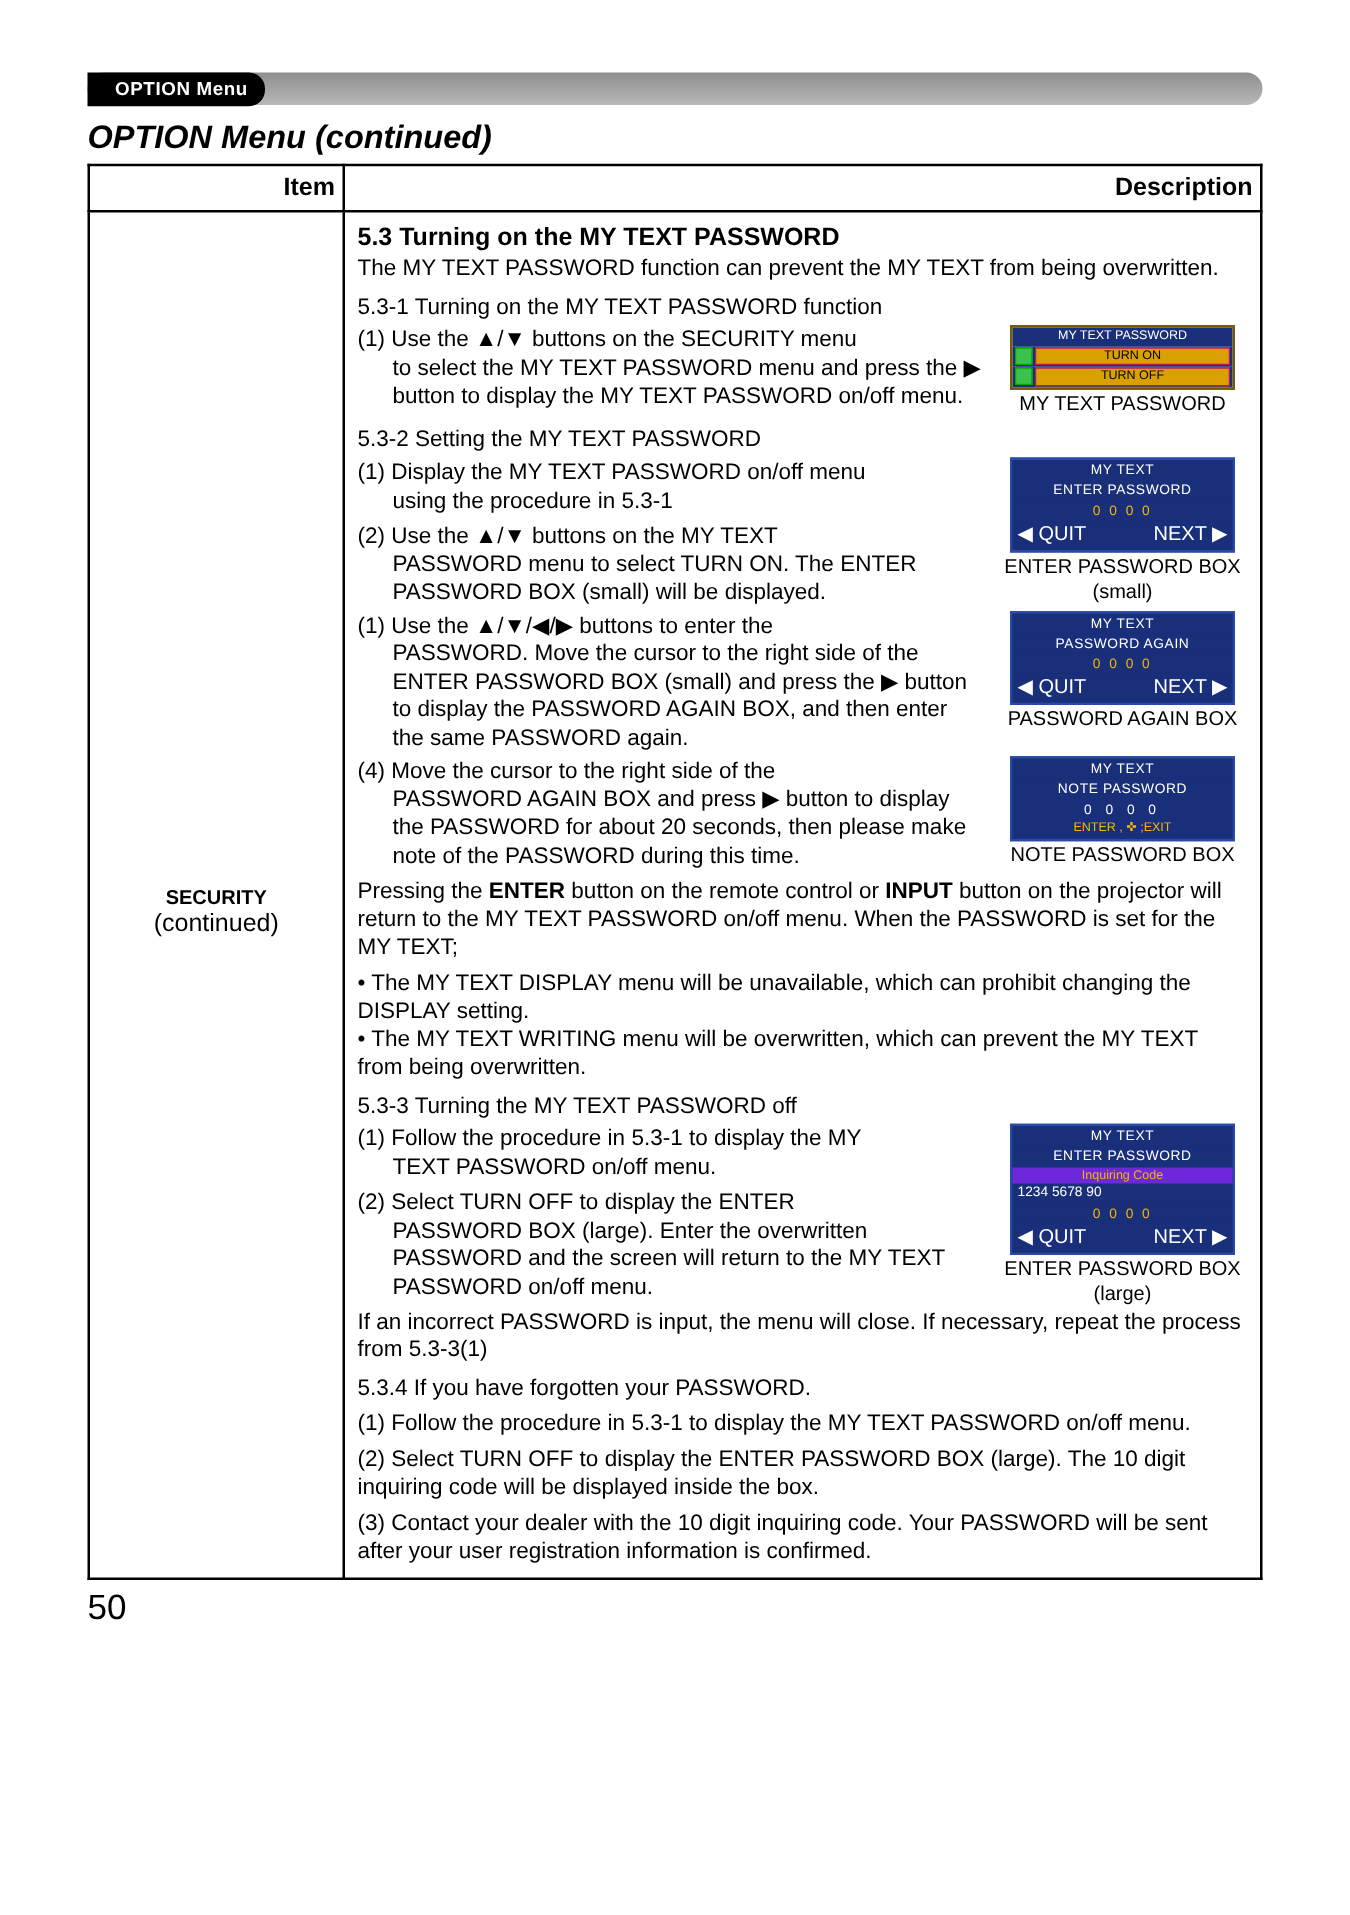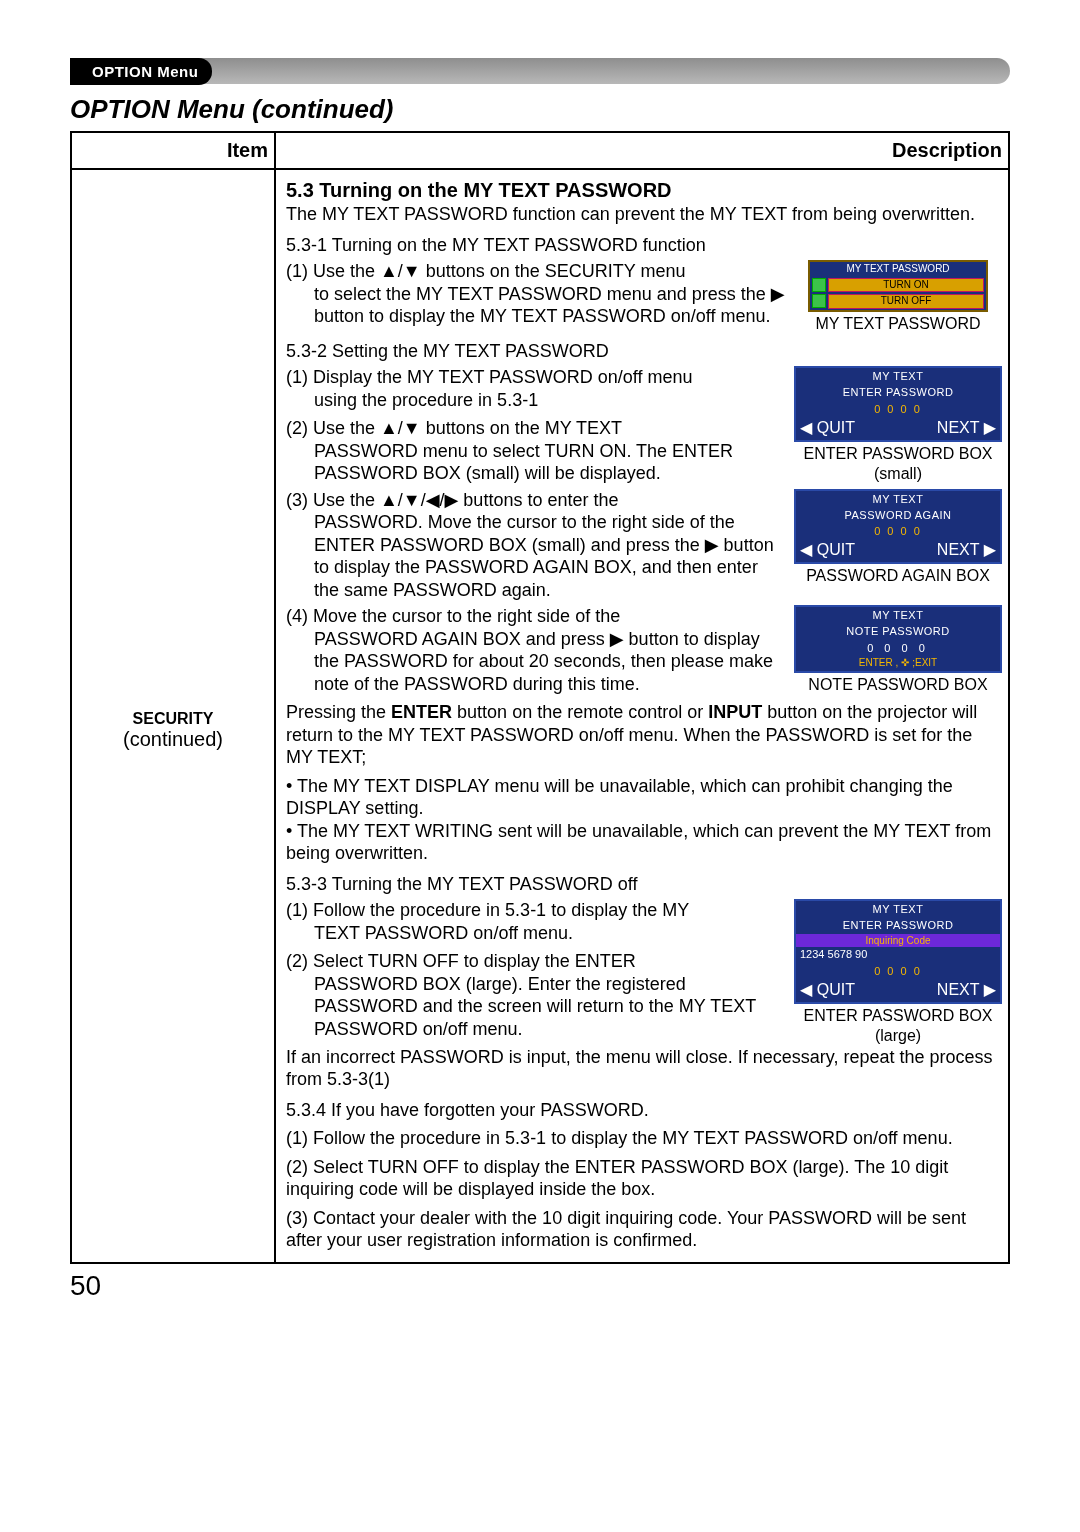--- a/index.html
+++ b/index.html
@@ -88,21 +88,21 @@
     align-items: center;
     gap: 2px;
     font-size: 15px;
   }
   .indent { padding-left: 28px; }
   .osd {
     border: 2px solid #2a4aa8;
     background: #1a2f7a;
     color: #fff;
     font-size: 11px;
-    width: 208px;
+    width: 180px;
     box-sizing: border-box;
     text-align: center;
     line-height: 1.3;
   }
   .osd .title { background: #1a2f7a; color:#fff; padding: 1px 0; font-weight: normal; letter-spacing:0.5px;}
   .osd .pin-row { background:#1a2f7a; color:#f5b700; font-size:11px; padding:1px 0; letter-spacing:2px;}
   .osd .nav { display:flex; justify-content:space-between; background:#1a2f7a; color:#fff; font-size:16px; padding:1px 4px;}
   .osd .nav .q::before{content:"◀ ";}
   .osd .nav .n::after{content:" ▶";}
   .osd .note-pin { background:#1a2f7a; color:#fff; letter-spacing:4px; padding:1px 0; font-size:11px;}
@@ -195,21 +195,21 @@
                     <span class="q">QUIT</span>
                     <span class="n">NEXT</span>
                   </div>
             </div>
             <div class="fig-caption">ENTER PASSWORD BOX (small)</div>
           </div>
         </div>
 
         <div class="row">
           <div class="txt">
-            <div>(3) Use the ▲/▼/◀/▶ buttons to enter the</div>
+            <div>(1) Use the ▲/▼/◀/▶ buttons to enter the</div>
             <div class="indent">PASSWORD. Move the cursor to the right side of the ENTER PASSWORD BOX (small) and press the ▶ button to display the PASSWORD AGAIN BOX, and then enter the same PASSWORD again.</div>
           </div>
           <div class="fig-col">
             <div class="osd">
               <div class="title">MY TEXT</div>
               <div class="title">PASSWORD AGAIN</div>
               <div class="pin-row">0 0 0 0</div>
               <div class="nav">
                     <span class="q">QUIT</span>
                     <span class="n">NEXT</span>
@@ -231,30 +231,30 @@
               <div class="note-pin">0 0 0 0</div>
               <div class="enter-exit">ENTER , ✜ ;EXIT</div>
             </div>
             <div class="fig-caption">NOTE PASSWORD BOX</div>
           </div>
         </div>
 
         <div class="mt4">Pressing the <b>ENTER</b> button on the remote control or <b>INPUT</b> button on the projector will return to the MY TEXT PASSWORD on/off menu. When the PASSWORD is set for the MY TEXT;</div>
 
         <div class="mt4">• The MY TEXT DISPLAY menu will be unavailable, which can prohibit changing the DISPLAY setting.</div>
-        <div>• The MY TEXT WRITING sent will be unavailable, which can prevent the MY TEXT from being overwritten.</div>
+        <div>• The MY TEXT WRITING menu will be overwritten, which can prevent the MY TEXT from being overwritten.</div>
 
         <div class="mt6">5.3-3 Turning the MY TEXT PASSWORD off</div>
 
         <div class="row">
           <div class="txt">
             <div>(1) Follow the procedure in 5.3-1 to display the MY</div>
             <div class="indent">TEXT PASSWORD on/off menu.</div>
             <div class="mt4">(2) Select TURN OFF to display the ENTER</div>
-            <div class="indent">PASSWORD BOX (large). Enter the registered PASSWORD and the screen will return to the MY TEXT PASSWORD on/off menu.</div>
+            <div class="indent">PASSWORD BOX (large). Enter the overwritten PASSWORD and the screen will return to the MY TEXT PASSWORD on/off menu.</div>
           </div>
           <div class="fig-col">
             <div class="osd">
               <div class="title">MY TEXT</div>
               <div class="title">ENTER PASSWORD</div>
               <div class="inq">Inquiring Code</div>
               <div class="inq-code">1234 5678 90</div>
               <div class="pin-row">0 0 0 0</div>
               <div class="nav">
                     <span class="q">QUIT</span>

